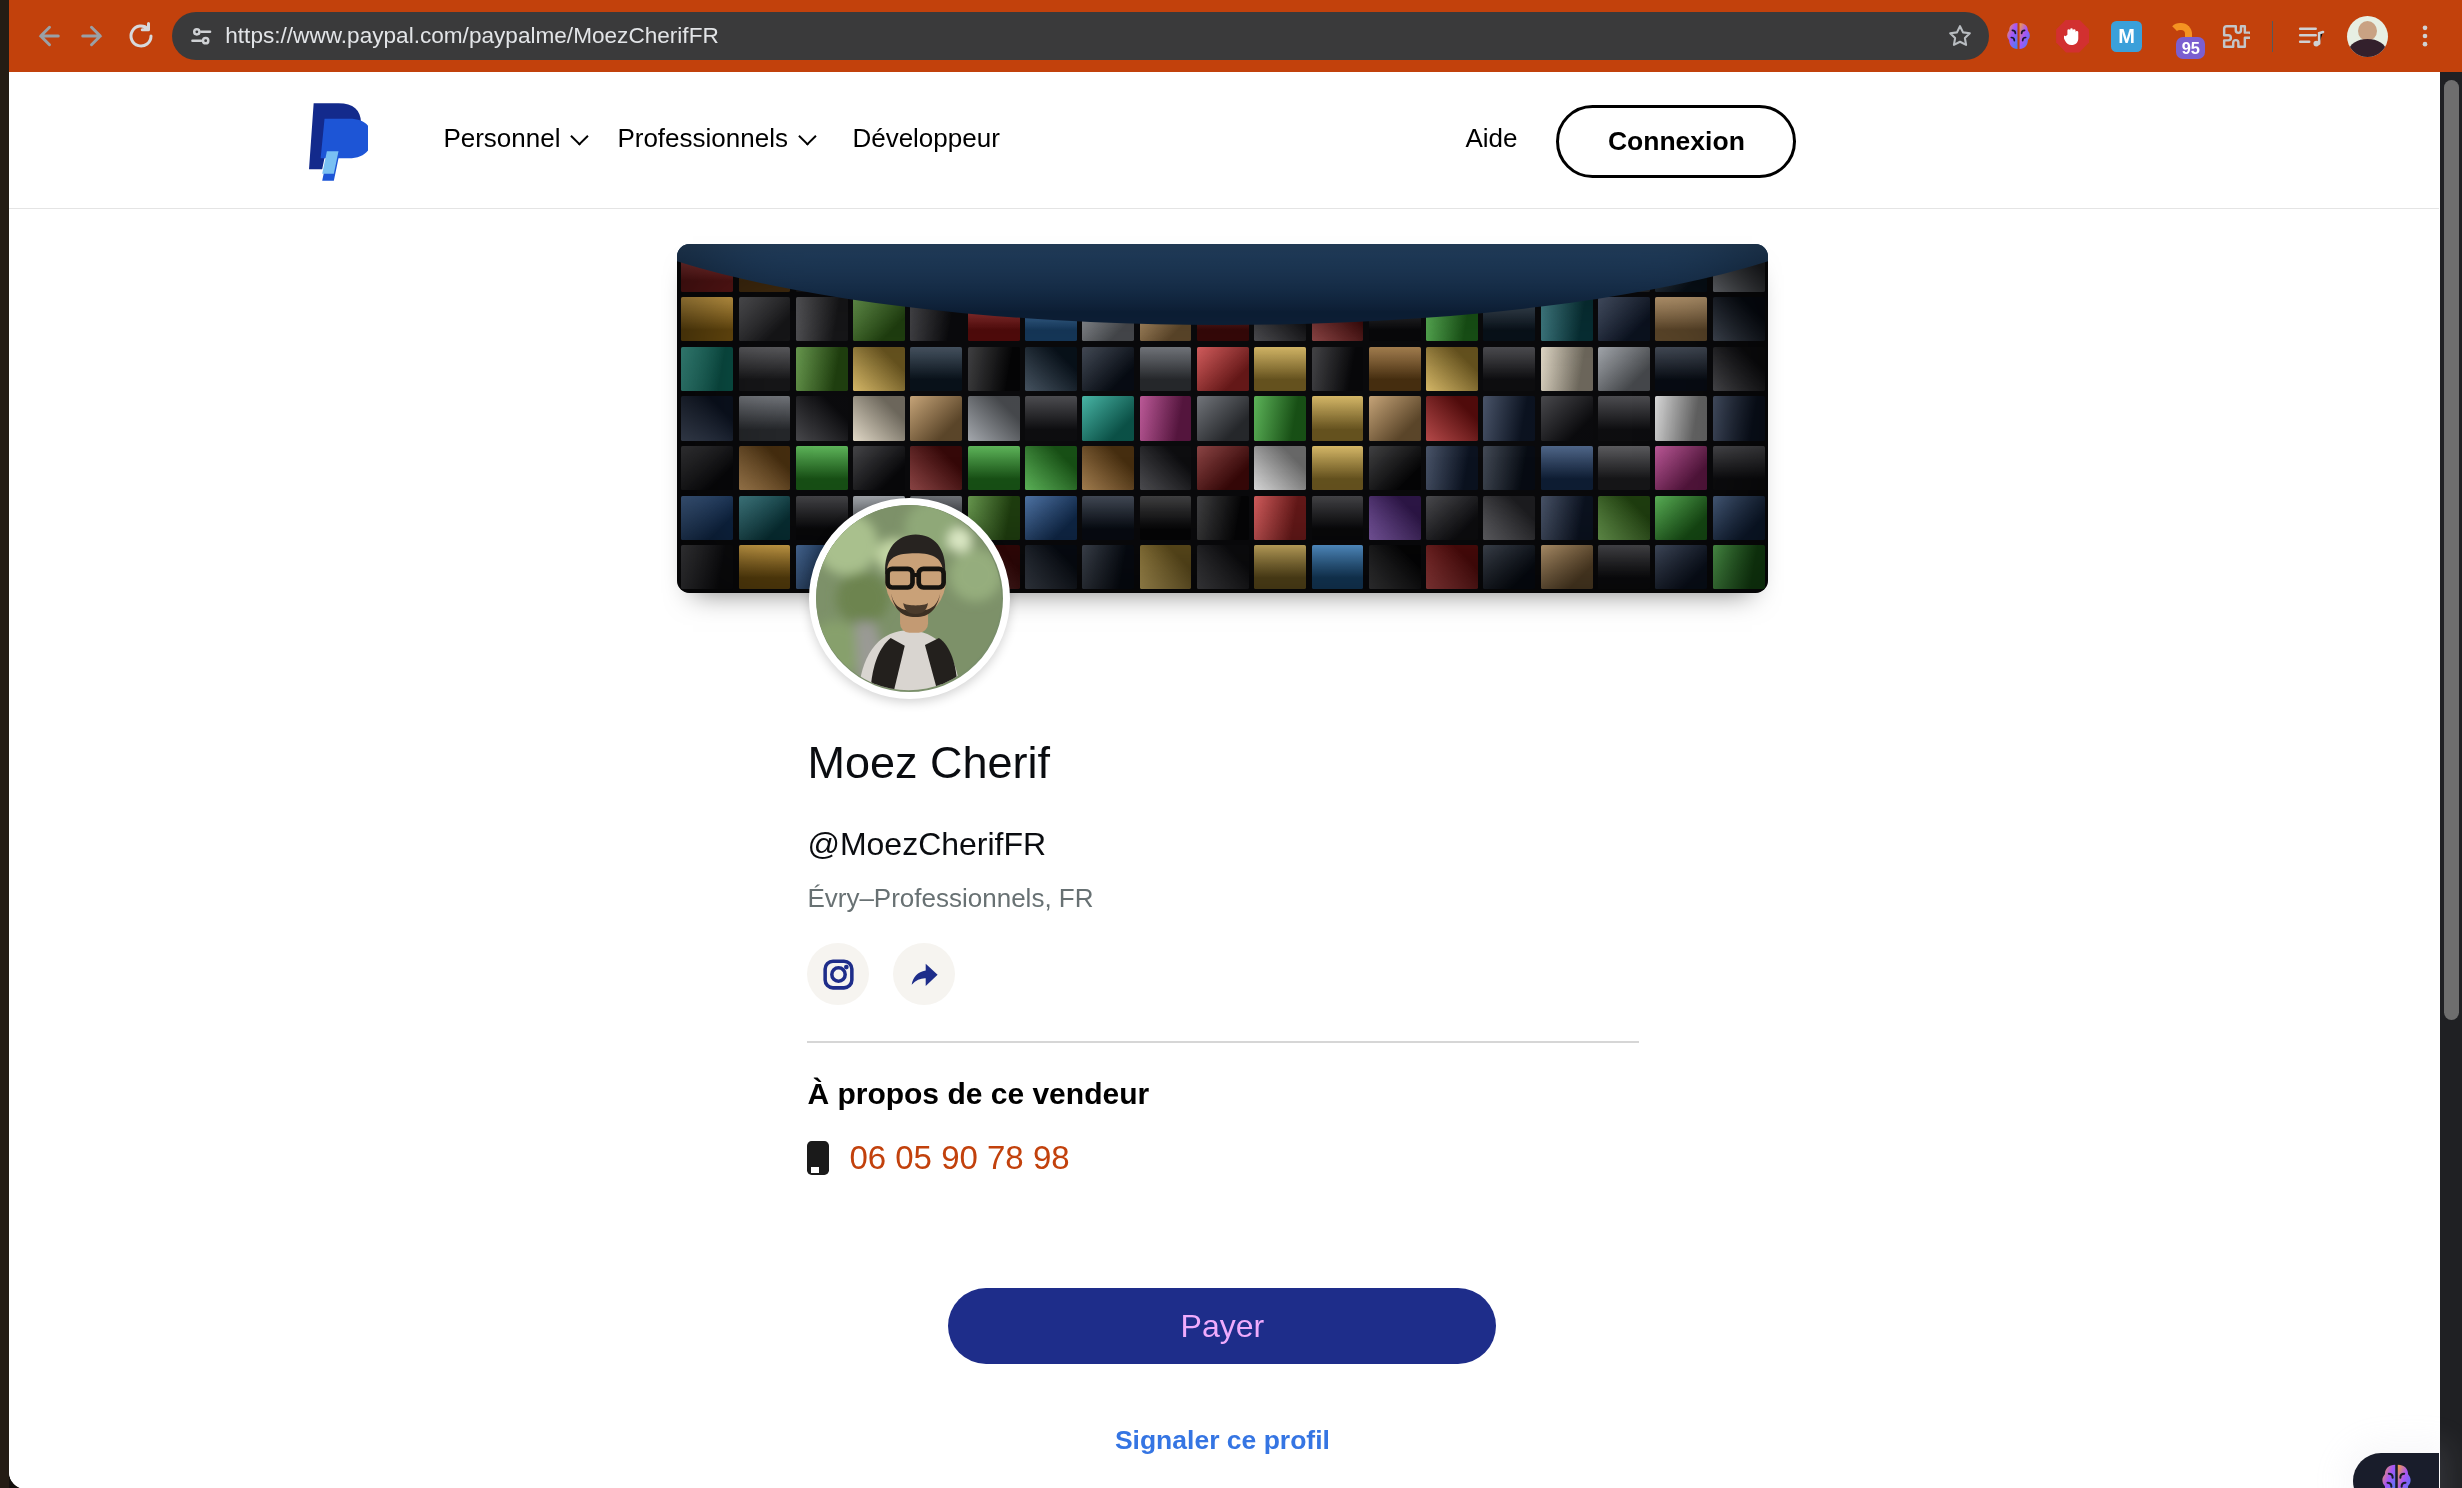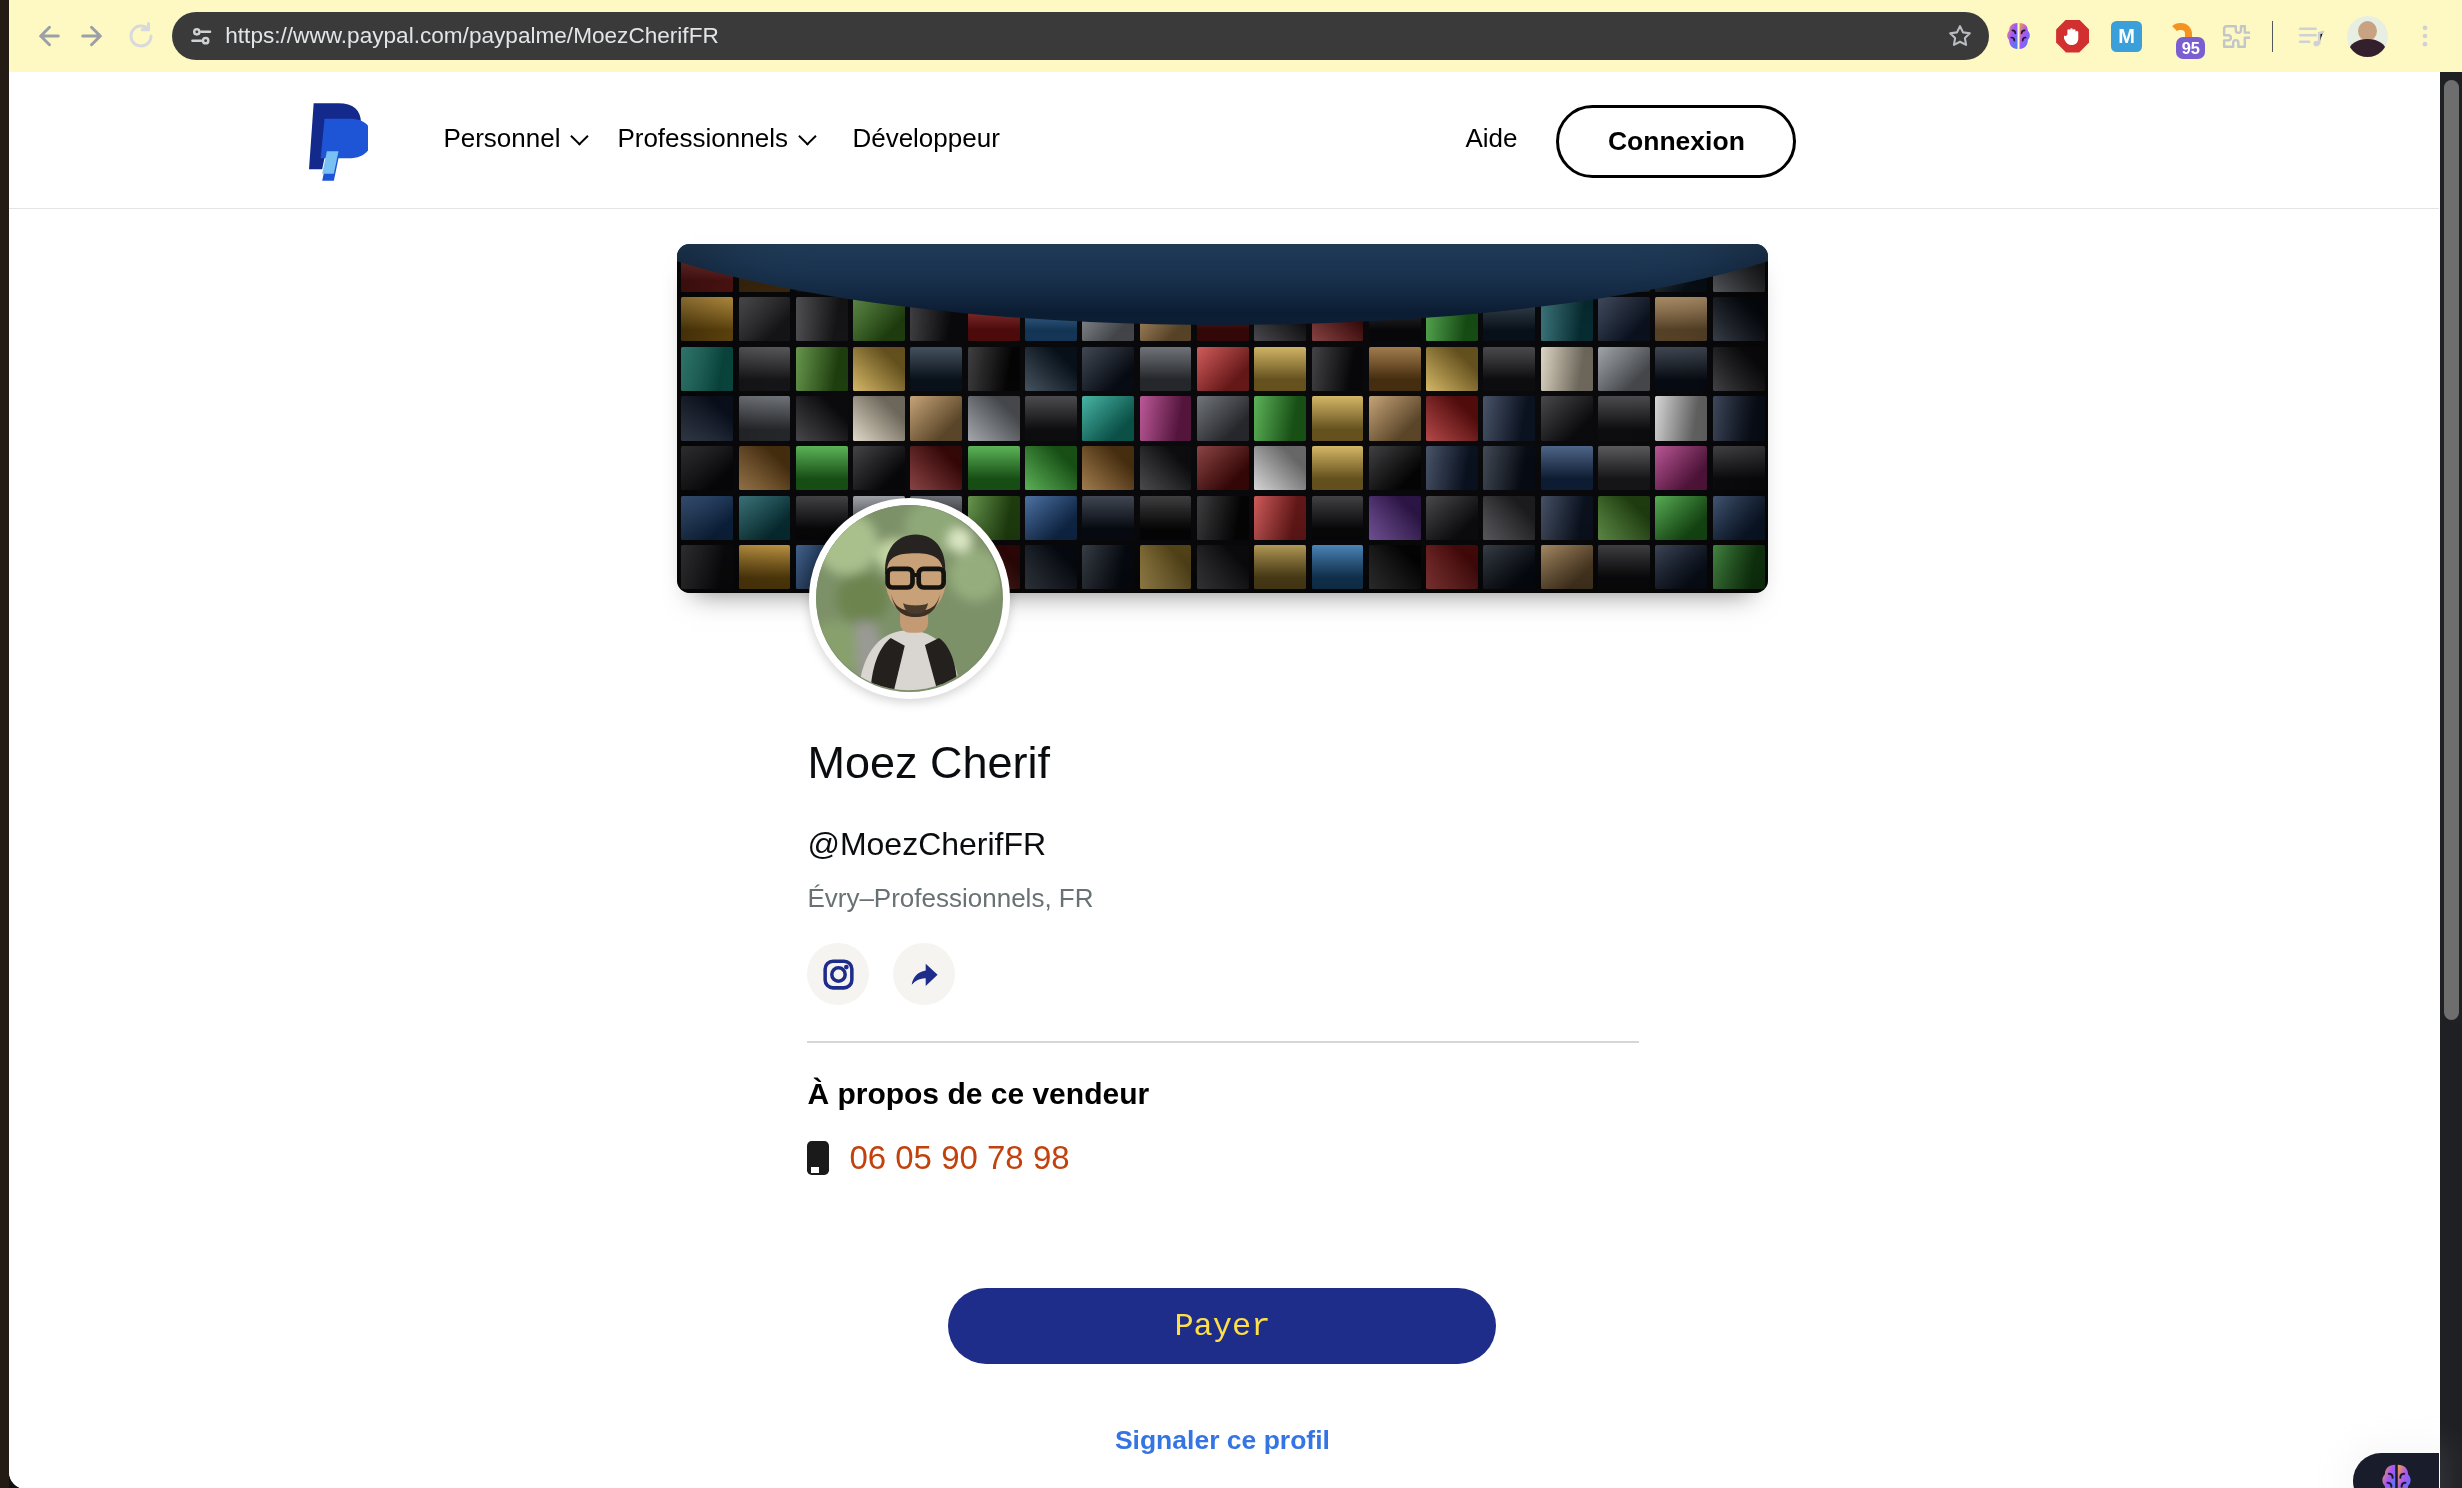--- a/index.html
+++ b/index.html
@@ -7,21 +7,21 @@
               font-family:"Liberation Sans", sans-serif; }
   .stage { position:relative; width:2462px; height:1489px; background:
            linear-gradient(90deg,#241c14 0 9.4px,#14100d 9.4px); }
 
   
   .window { position:absolute; left:9.4px; top:0; width:2453px; height:1489px;
             background:#fff; border-radius:0 0 0 17px; overflow:hidden; }
 
   
   .toolbar { position:absolute; left:0; top:0; width:100%; height:72px;
-             background:#fef9c3; display:flex; align-items:center; padding:0 14px; }
+             background:#c2410c; display:flex; align-items:center; padding:0 14px; }
   .tbtn { width:47px; height:47px; display:flex; align-items:center; justify-content:center;
           border-radius:50%; flex:0 0 auto; }
   .url-bar { flex:1 1 auto; height:48px; margin:0 12.5px 0 7.8px; background:#3a3a3b;
              border-radius:26.5px; display:flex; align-items:center; padding:0 15.6px; min-width:0; }
   .url-text { color:#e2e4e7; font-size:22.6px; white-space:nowrap; overflow:hidden;
               flex:1 1 auto; margin-left:11px; }
   .ext-row { display:flex; align-items:center; gap:20px; flex:0 0 auto; padding-right:6.2px; }
   .ext { width:34px; height:34px; display:flex; align-items:center; justify-content:center; position:relative; }
   .m-icon { width:31px; height:31px; border-radius:5.5px; background:#3ba0da; color:#fff;
             font-weight:bold; font-size:20px; display:flex; align-items:center; justify-content:center; }
@@ -89,22 +89,22 @@
 
   .about-h { position:absolute; left:798px; top:1005px; font-size:30px; font-weight:bold; color:#000; }
   .row-phone { position:absolute; left:798px; top:1067px; display:flex; align-items:center; gap:20px; }
   .row-mail  { position:absolute; left:798px; top:1122px; display:flex; align-items:center; gap:17px; }
   .phone-glyph { width:22px; height:34px; background:#1a1a1a; border-radius:4.7px; position:relative; }
   .phone-glyph:after { content:""; position:absolute; left:3.9px; bottom:2.3px; width:7.8px; height:5.5px; background:#fff; }
   .phone-text { font-size:33px; color:#c2410c; }
   .mail-text { font-size:33px; font-weight:bold; color:var(--link,#3575e3); }
 
   .btn-pay { position:absolute; left:939px; top:1216px; width:548px; height:76px; border-radius:38px;
-             background:var(--navy,#1e2d8a); color:#fde047; font-size:32px;
-             display:flex; align-items:center; justify-content:center;font-family:Liberation Mono, monospace; }
+             background:var(--navy,#1e2d8a); color:#f0abfc; font-size:32px;
+             display:flex; align-items:center; justify-content:center; }
   .report { position:absolute; left:1213px; top:1353px; transform:translateX(-50%);
             font-size:26.5px; font-weight:bold; color:var(--link,#3575e3); white-space:nowrap; }
 
   
   .brain-pill { position:absolute; right:0; top:1381px; width:86px; height:56px;
                 background:#191d2b; border-radius:31px 0 0 31px; display:flex;
                 align-items:center; justify-content:center; z-index:5;
                 box-shadow:0 0 31px 11px rgba(200,200,210,.12); }
   svg { display:block; }
 </style>

